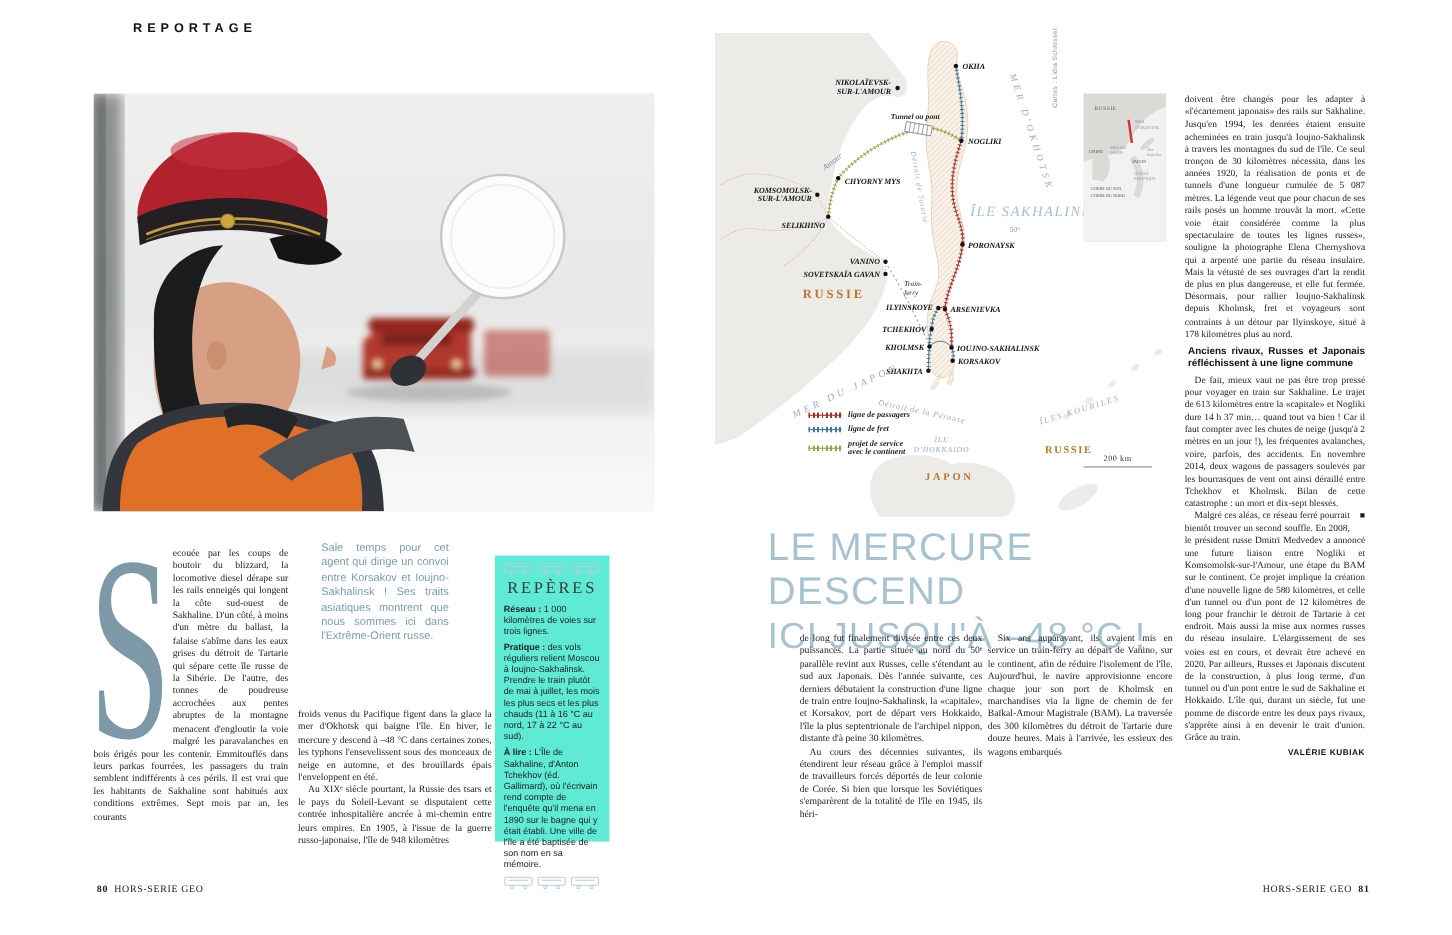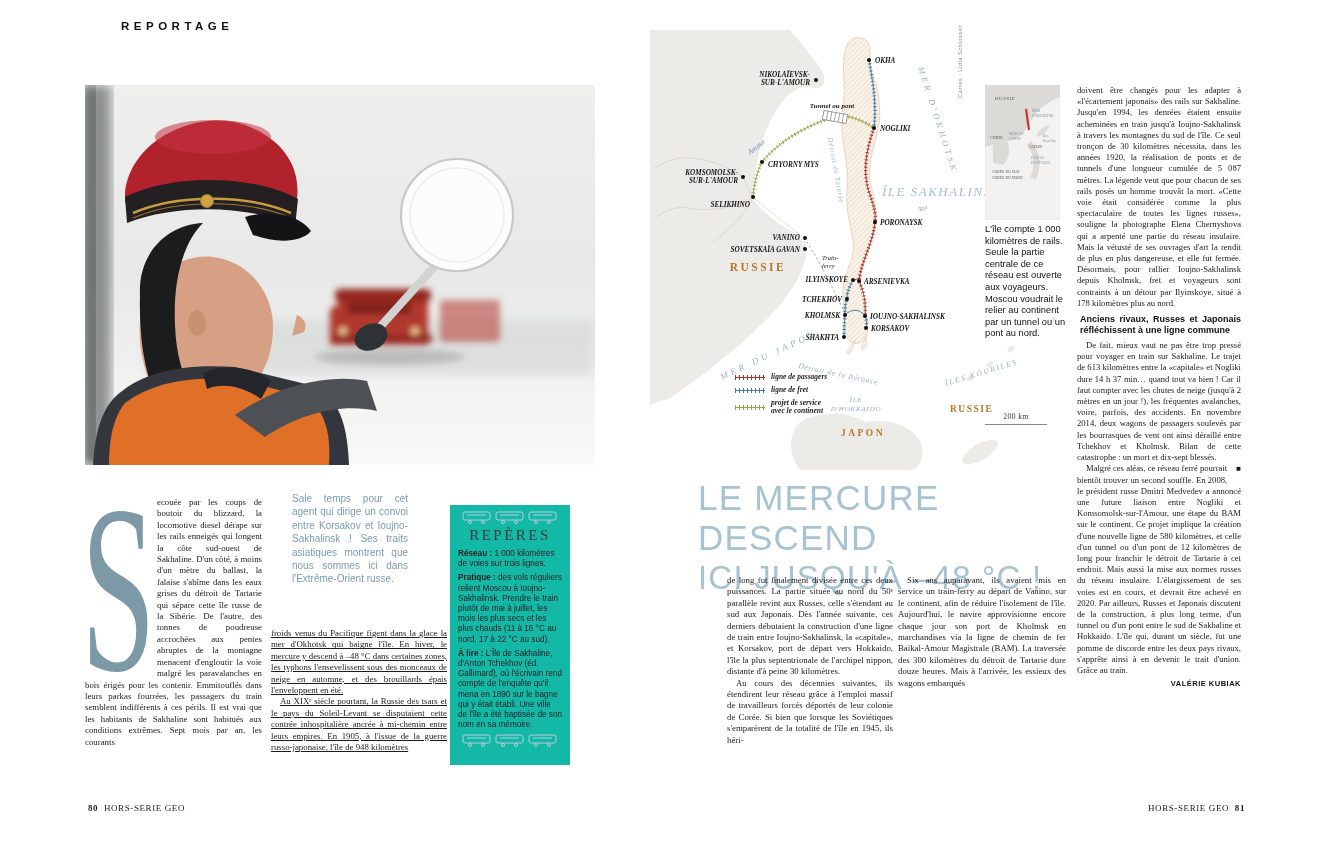--- a/index.html
+++ b/index.html
@@ -15,21 +15,21 @@
   
   .col{font-size:8.8px;line-height:11.4px;text-align:justify;color:#1b1b1b;}
   .col p{margin:0;}
   .col p.ind{text-indent:9px;}
   .dropS{float:left;width:66px;height:170px;margin:2px 6px 0 0;position:relative;}
   .dropS span{position:absolute;left:-4px;top:-30px;font:240px/1 "Liberation Serif",serif;
               color:#7d98a6;transform:scaleX(.56);transform-origin:left top;}
   .caption{left:292px;top:492px;width:116px;font:10px/13.4px "Liberation Sans",sans-serif;
            color:#7b9dae;text-align:justify;}
   
-  .repbox{left:450px;top:505px;width:120px;height:260px;background:#14b8a6;box-sizing:border-box;
+  .repbox{left:450px;top:505px;width:104px;height:260px;background:#5eead4;box-sizing:border-box;
           padding:6px 8px;}
   .repbox .rtitle{font:15px "Liberation Serif",serif;letter-spacing:2.5px;color:#3a3a3a;
                   text-align:center;margin:3px 0 5px;}
   .repbox .ritem{font:8.2px/10.2px "Liberation Sans",sans-serif;color:#222;margin-bottom:4px;text-align:left;}
   .repbox .ritem b{font-weight:bold;}
   .trains{display:flex;gap:4px;justify-content:center;}
   
   .headline{left:698px;top:478px;width:362px;font-family:"Liberation Sans",sans-serif;
             font-weight:300;color:#a7c3d1;letter-spacing:1.2px;}
   .headline .h1{font-size:35px;text-align:left;line-height:40px;}
@@ -125,21 +125,21 @@
   </div>
 
   <div class="abs caption">Sale temps pour cet agent qui dirige un convoi entre Korsakov et Ioujno-Sakhalinsk ! Ses traits asiatiques montrent que nous sommes ici dans l'Extrême-Orient russe.</div>
 
   <div class="abs col" style="left:85px;top:497px;width:177px;">
     <div class="dropS">
         <span>S</span>
       </div>
     <p>ecouée par les coups de boutoir du blizzard, la locomotive diesel dérape sur les rails enneigés qui longent la côte sud-ouest de Sakhaline. D'un côté, à moins d'un mètre du ballast, la falaise s'abîme dans les eaux grises du détroit de Tartarie qui sépare cette île russe de la Sibérie. De l'autre, des tonnes de poudreuse accrochées aux pentes abruptes de la montagne menacent d'engloutir la voie malgré les paravalanches en bois érigés pour les contenir. Emmitouflés dans leurs parkas fourrées, les passagers du train semblent indifférents à ces périls. Il est vrai que les habitants de Sakhaline sont habitués aux conditions extrêmes. Sept mois par an, les courants</p>
   </div>
-  <div class="abs col" style="left:271px;top:628px;width:176px;text-decoration:underline;">
+  <div class="abs col" style="left:271px;top:644px;width:176px;">
     <p>froids venus du Pacifique figent dans la glace la mer d'Okhotsk qui baigne l'île. En hiver, le mercure y descend à –48 °C dans certaines zones, les typhons l'ensevelissent sous des monceaux de neige en automne, et des brouillards épais l'enveloppent en été.</p>
     <p class="ind">Au XIXᵉ siècle pourtant, la Russie des tsars et le pays du Soleil-Levant se disputaient cette contrée inhospitalière ancrée à mi-chemin entre leurs empires. En 1905, à l'issue de la guerre russo-japonaise, l'île de 948 kilomètres</p>
   </div>
 
   <div class="abs repbox">
     <div class="trains">
       <svg width="96" height="13" viewBox="0 0 96 13">
           <g stroke="#b7cdd9" fill="none" stroke-width="1">
         <rect x="1" y="1" width="27" height="8" rx="2"></rect>
             <circle cx="8" cy="11" r="1.5"></circle>
@@ -356,21 +356,20 @@
         <text x="24" y="55" font-size="3.8" fill="#7f99ad">JAPON</text>
         <text x="44" y="63" font-size="4.2">JAPON</text>
         <text x="46" y="74" font-size="3.8" fill="#7f99ad">OCÉAN</text>
         <text x="46" y="79" font-size="3.8" fill="#7f99ad">PACIFIQUE</text>
         <text x="7" y="88" font-size="3.8">CORÉE DU SUD</text>
         <text x="7" y="94" font-size="3.8">CORÉE DU NORD</text>
       </g>
     </svg>
   </div>
 
-  <div class="abs mapcap">L'île compte 1 000 kilomètres de rails. Seule la partie centrale de ce réseau est ouverte aux voyageurs. Moscou voudrait le relier au continent par un tunnel ou un pont au nord.</div>
 
   <div class="abs headline">
     <div class="h1">LE MERCURE DESCEND</div>
     <div class="h2">ICI JUSQU'À –48 °C !</div>
   </div>
 
   <div class="abs col" style="left:727px;top:575px;width:166px;font-family:Liberation Serif, serif;">
     <p>de long fut finalement divisée entre ces deux puissances. La partie située au nord du 50ᵉ parallèle revint aux Russes, celle s'étendant au sud aux Japonais. Dès l'année suivante, ces derniers débutaient la construction d'une ligne de train entre Ioujno-Sakhalinsk, la «capitale», et Korsakov, port de départ vers Hokkaido, l'île la plus septentrionale de l'archipel nippon, distante d'à peine 30 kilomètres.</p>
     <p class="ind">Au cours des décennies suivantes, ils étendirent leur réseau grâce à l'emploi massif de travailleurs forcés déportés de leur colonie de Corée. Si bien que lorsque les Soviétiques s'emparèrent de la totalité de l'île en 1945, ils héri-</p>
   </div>

